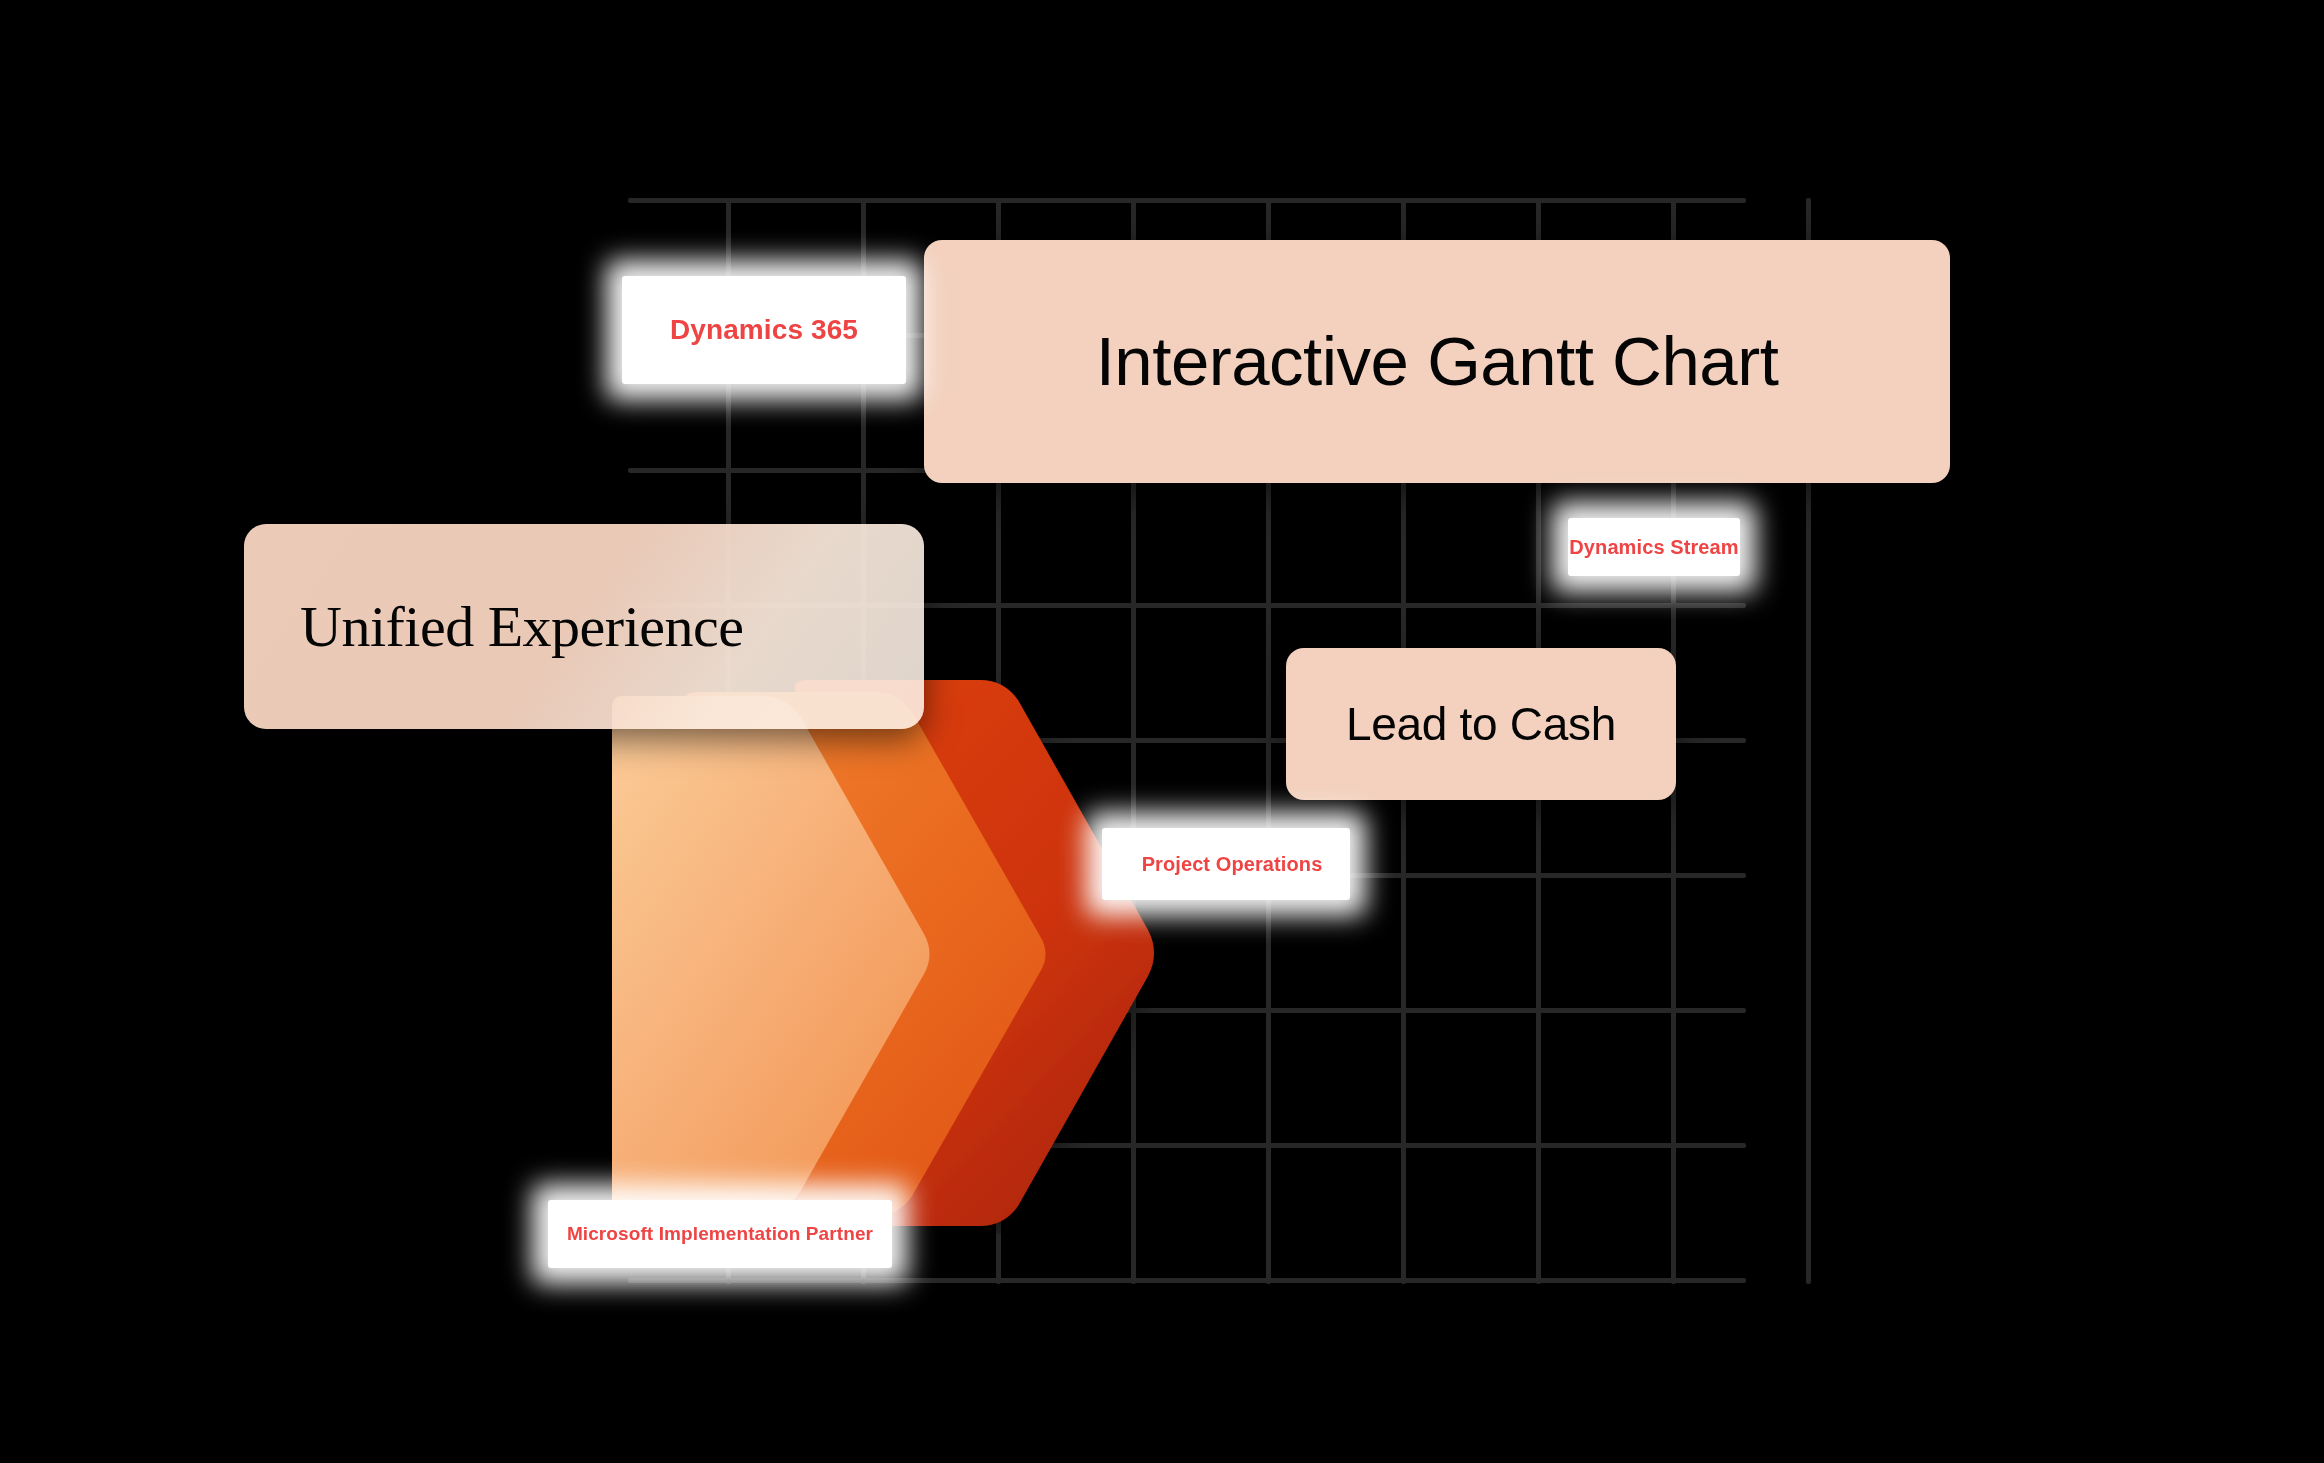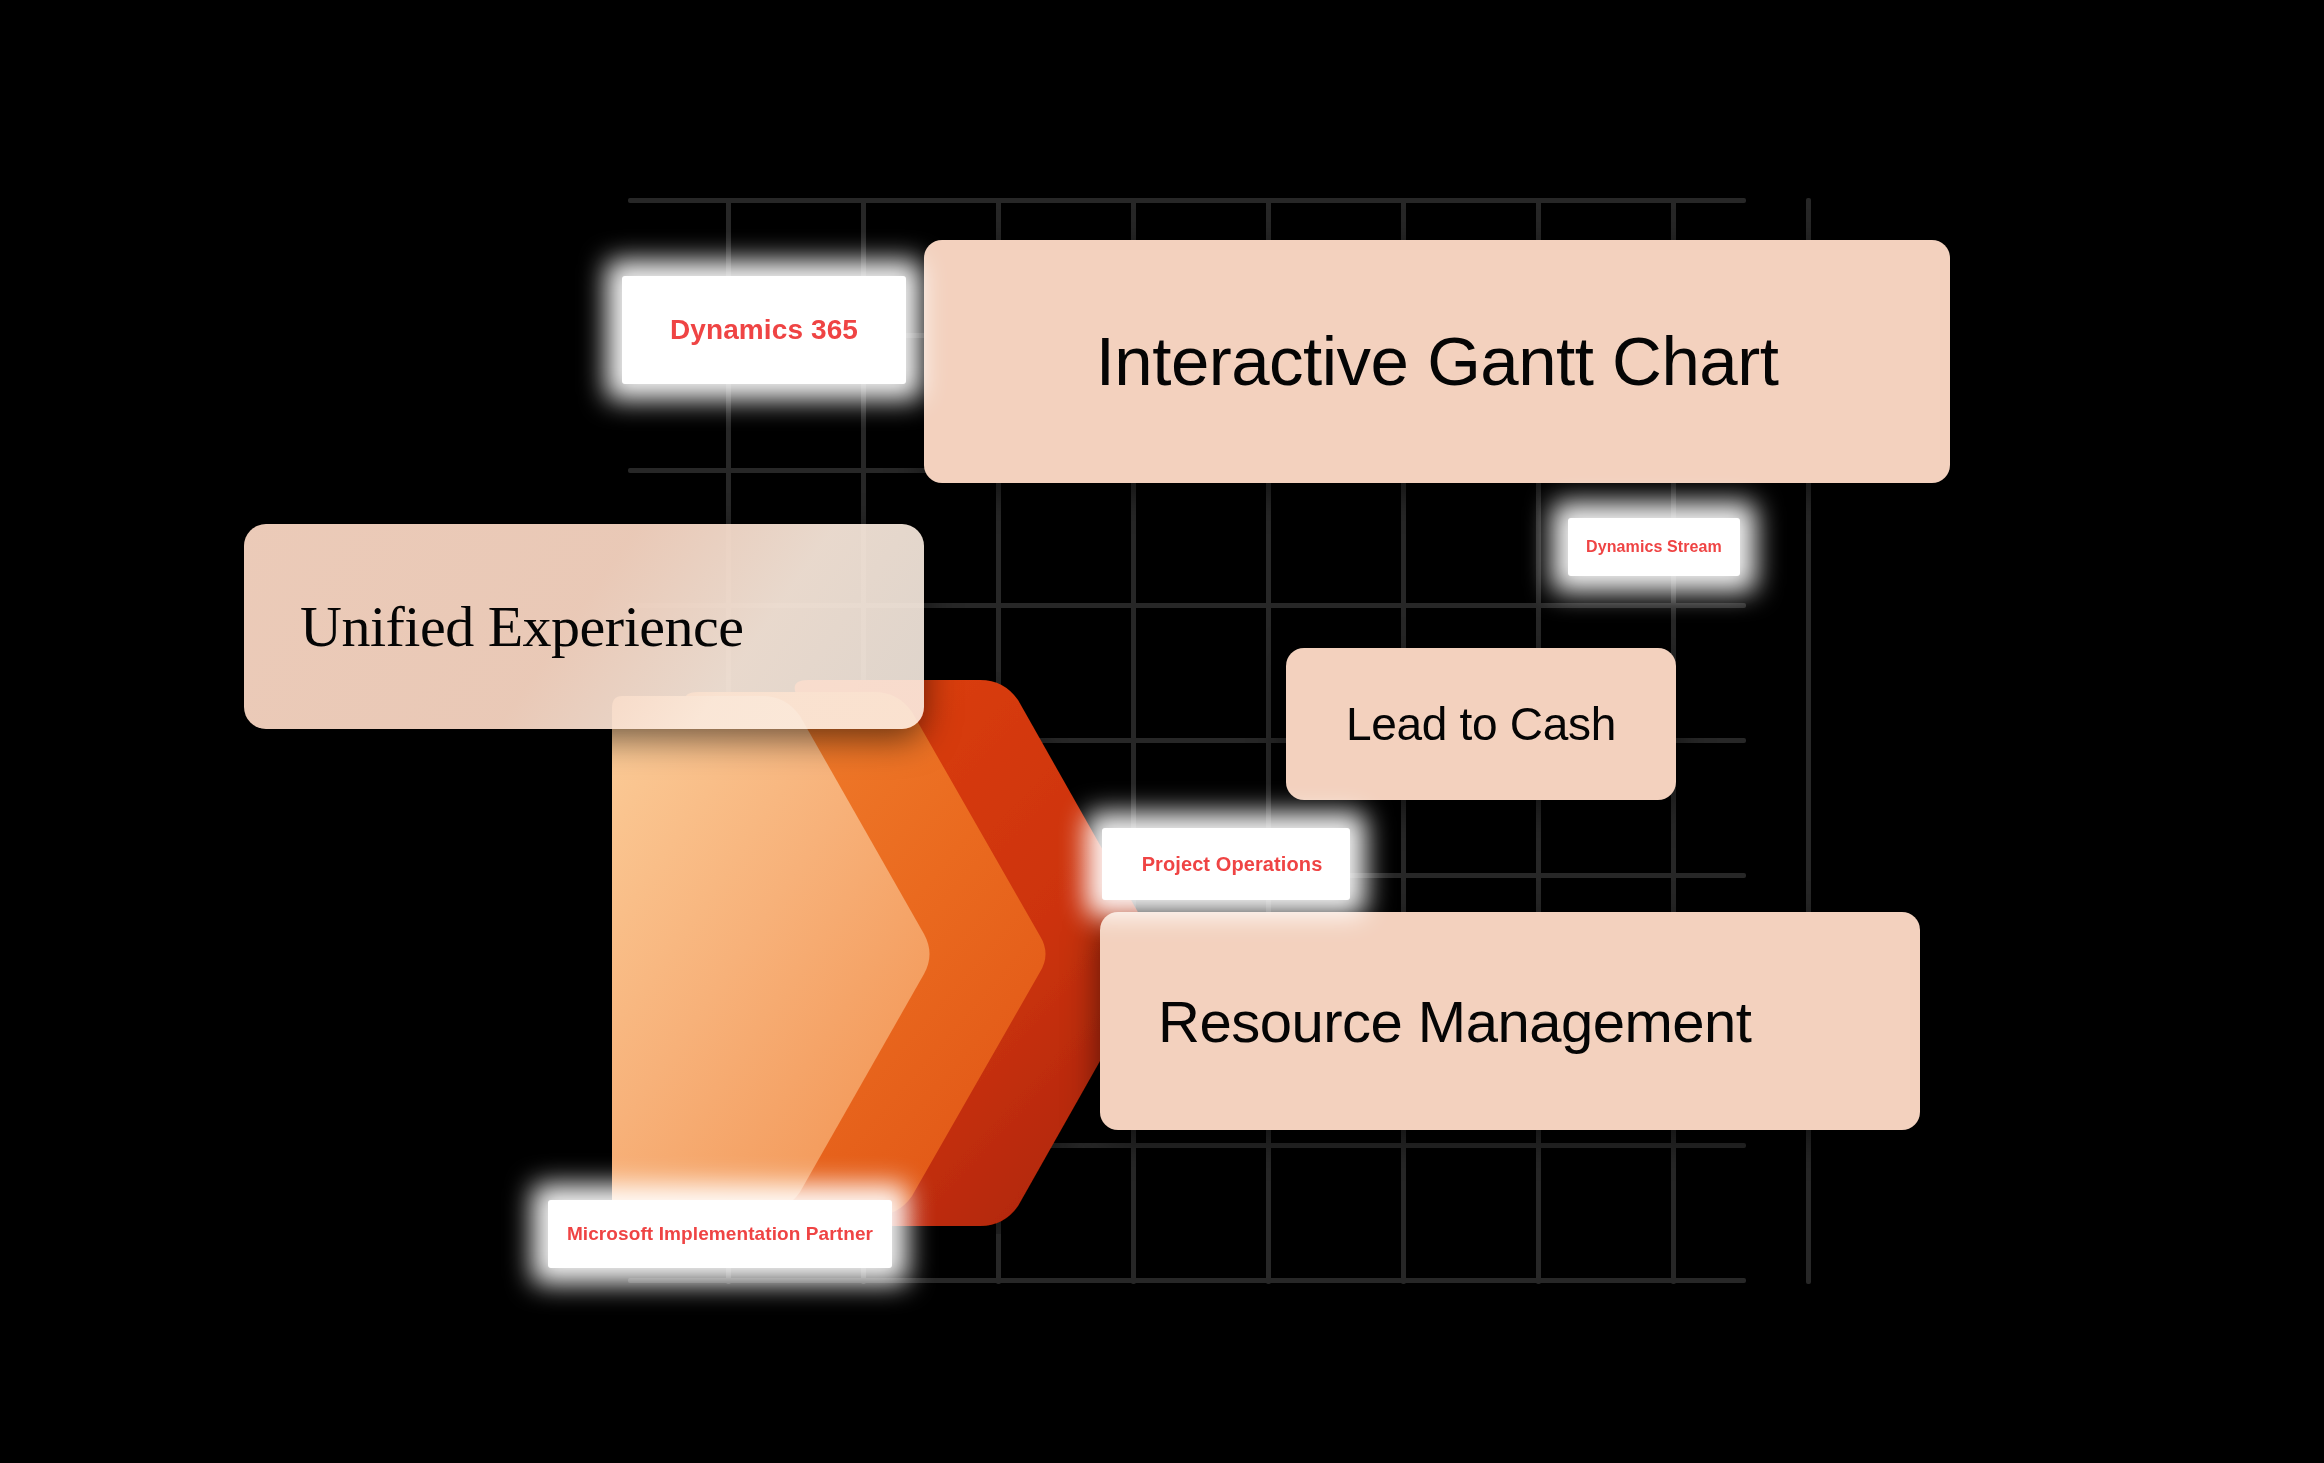--- a/index.html
+++ b/index.html
@@ -116,21 +116,21 @@
   #tag-d365 {
     left:622px; top:276px;
     width:284px; height:108px;
   }
   #tag-d365 .tag-label { font-size:28px; }
 
   #tag-stream {
     left:1568px; top:518px;
     width:172px; height:58px;
   }
-  #tag-stream .tag-label { font-size:16px; }
+  #tag-stream .tag-label { font-size:20px; }
 
   #tag-projops {
     left:1102px; top:828px;
     width:248px; height:72px;
   }
   #tag-projops .tag-label { font-size:20px;margin-left:12px; }
 
   #tag-partner {
     left:548px; top:1200px;
     width:344px; height:68px;
@@ -210,23 +210,20 @@
   </div>
 
   <div class="card" id="card-unified">
     <span class="card-label">Unified Experience</span>
   </div>
 
   <div class="card" id="card-lead">
     <span class="card-label">Lead to Cash</span>
   </div>
 
-  <div class="card" id="card-resource">
-    <span class="card-label">Resource Management</span>
-  </div>
 
   <div class="tag" id="tag-d365">
     <span class="tag-label">Dynamics 365</span>
   </div>
 
   <div class="tag" id="tag-stream">
     <span class="tag-label">Dynamics Stream</span>
   </div>
 
   <div class="tag" id="tag-projops">

